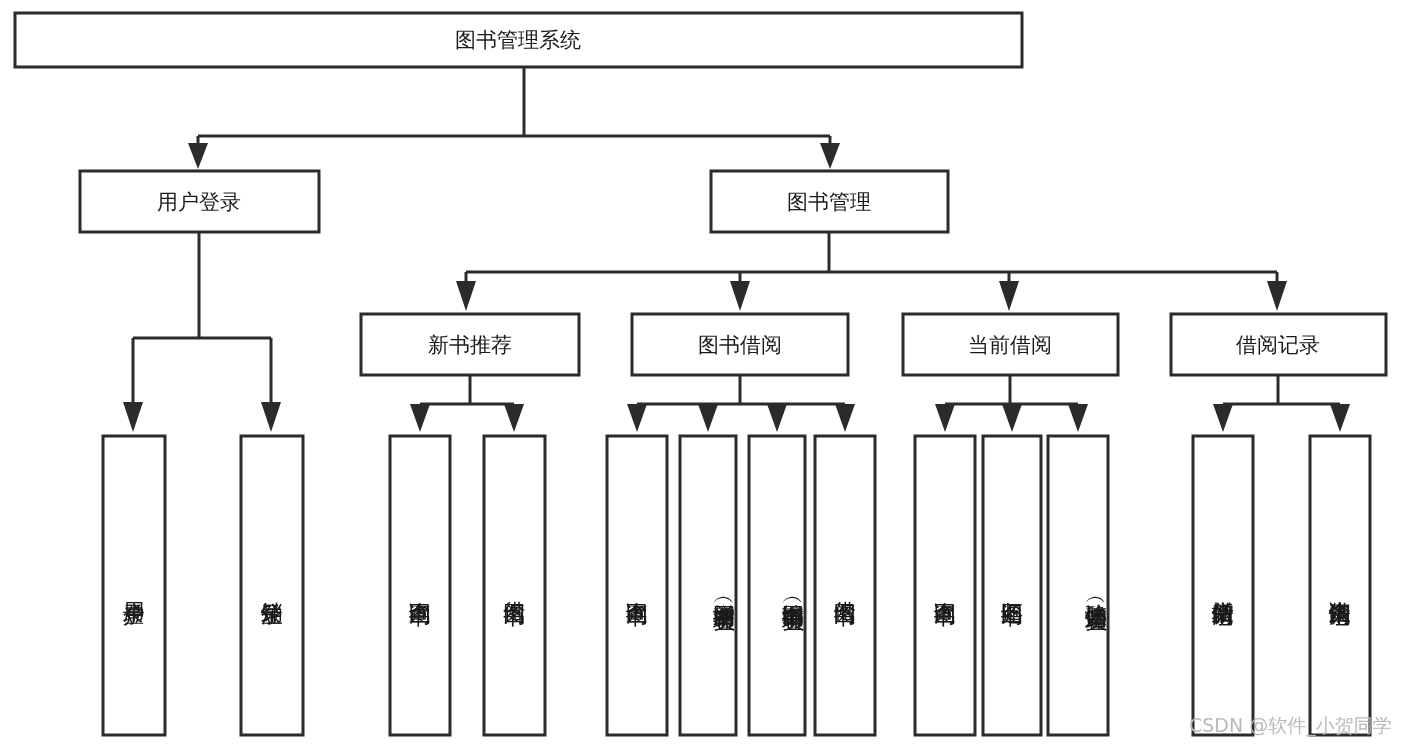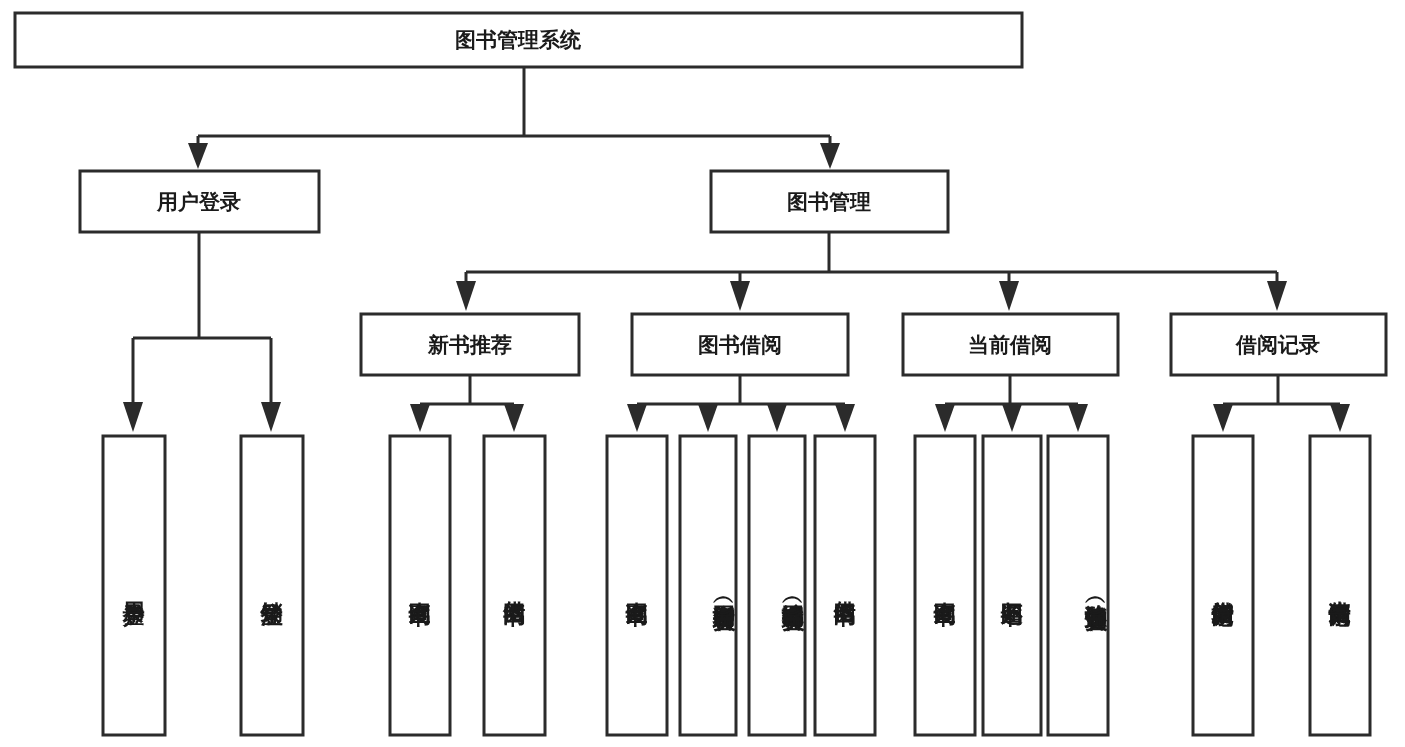--- a/index.html
+++ b/index.html
@@ -11,21 +11,20 @@
     width: 1405px;
     height: 747px;
     font-family: "DejaVu Sans", "Liberation Sans", sans-serif;
     overflow: hidden;
   }
   #diagram-root {
     position: relative;
     width: 1405px;
     height: 702px;
     background: #ffffff;
-    font-weight: bold;
   }
   svg#tree-svg {
     position: absolute;
     left: 0;
     top: 0;
     width: 1405px;
     height: 747px;
   }
   .node-box {
     fill: #ffffff;
@@ -197,14 +196,15 @@
   <div class="node-label-v" style="left:749px; top:436px; width:56px; height:299px; align-items:flex-start; padding-top:10px; box-sizing:border-box;">编辑图书（管理员）</div>
   <div class="node-label-v" style="left:815px; top:436px; width:60px; height:299px;">借阅图书</div>
 
   <div class="node-label-v" style="left:915px; top:436px; width:60px; height:299px;">查询图书</div>
   <div class="node-label-v" style="left:983px; top:436px; width:58px; height:299px;">归还图书</div>
   <div class="node-label-v" style="left:1048px; top:436px; width:60px; height:299px; align-items:flex-start; padding-top:10px; box-sizing:border-box;">确认归还（管理员）</div>
 
   <div class="node-label-v" style="left:1193px; top:436px; width:60px; height:299px;">新增借阅记录</div>
   <div class="node-label-v" style="left:1310px; top:436px; width:60px; height:299px;">查询借阅记录</div>
 
+  <div class="watermark">CSDN @软件_小贺同学</div>
 
 </div>
 
 </body></html>

